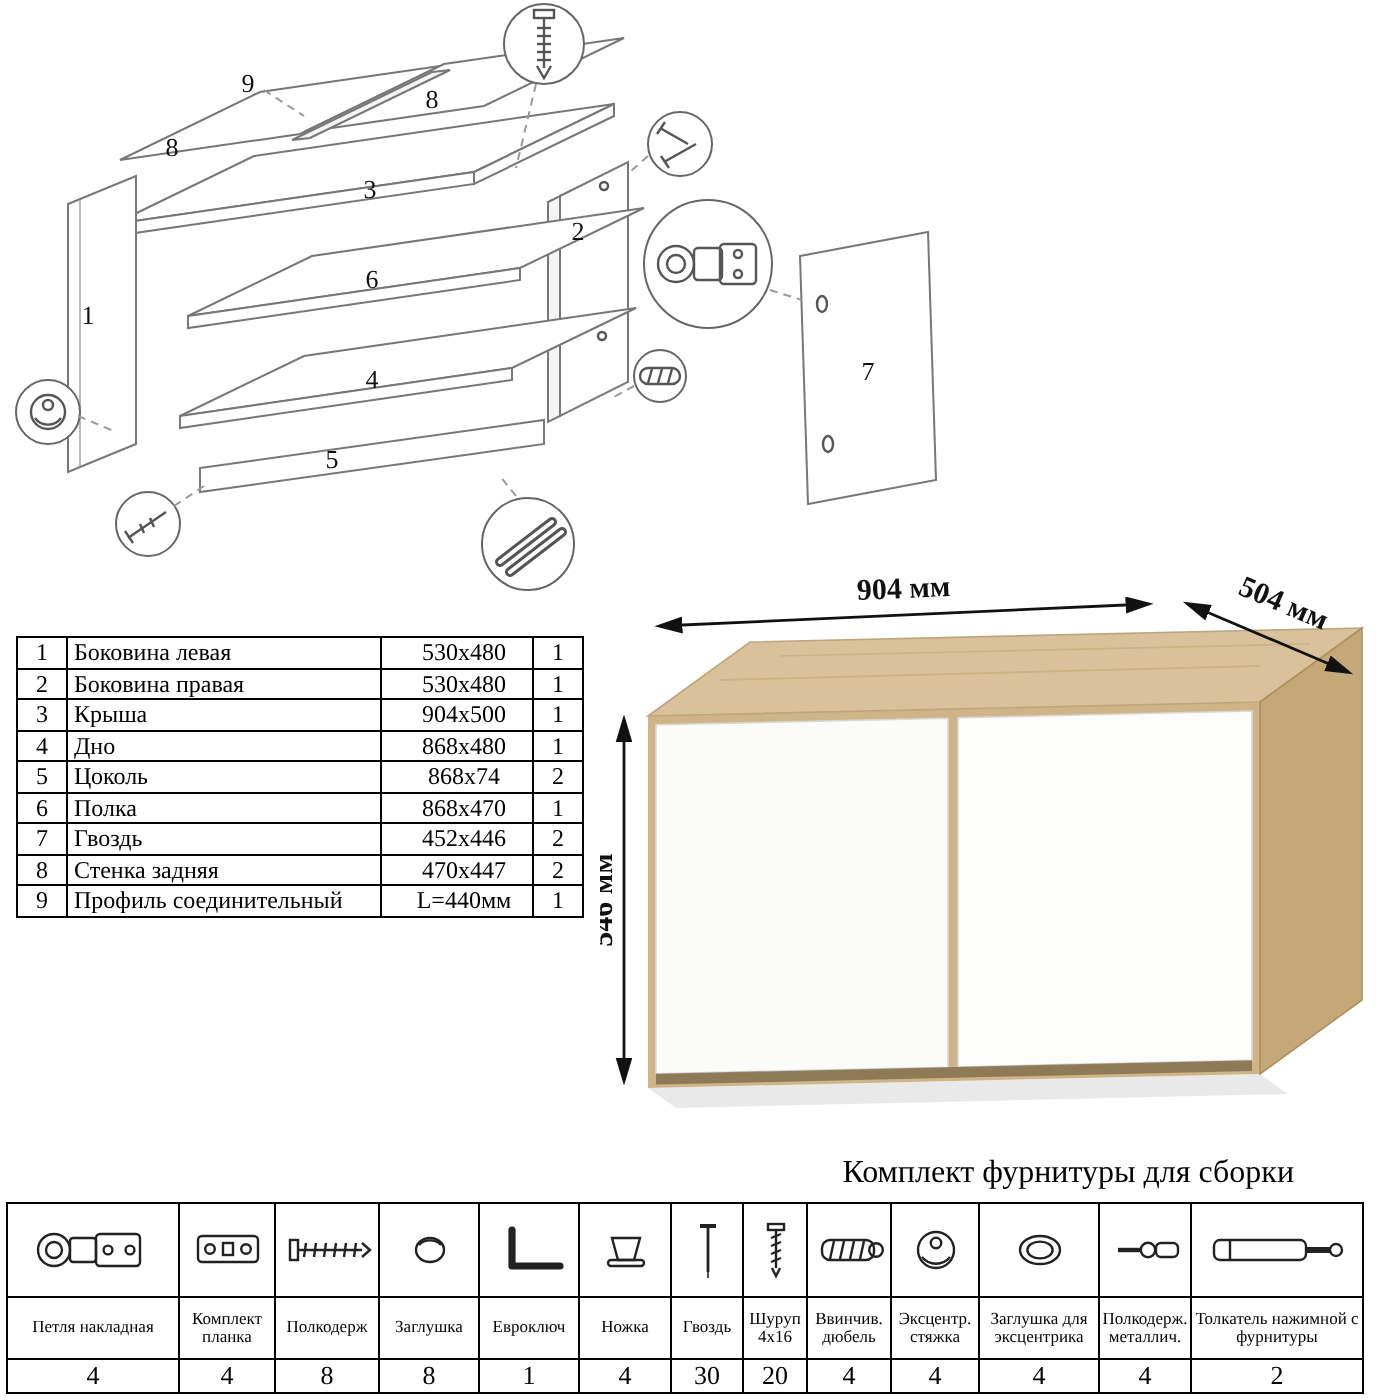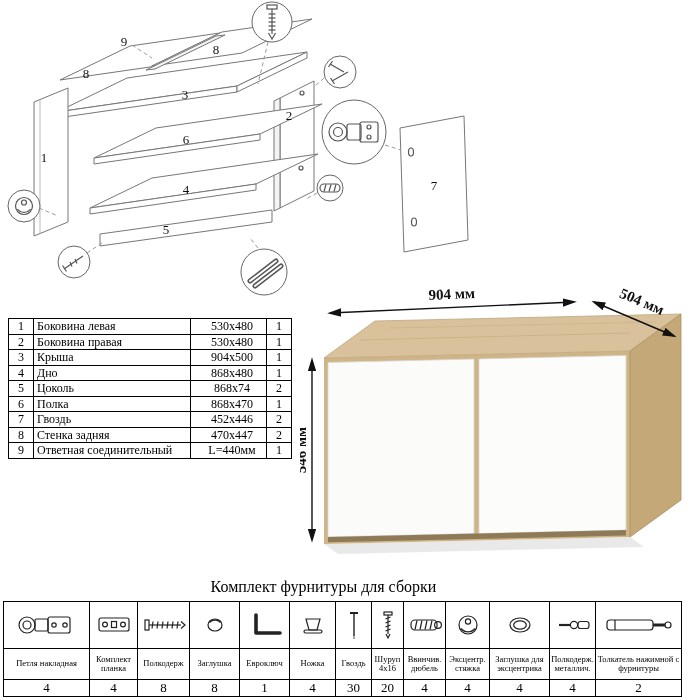--- a/index.html
+++ b/index.html
@@ -22,21 +22,21 @@
   .parts-table .c-num{width:18px;text-align:center;}
   .parts-table .c-name{width:150px;text-align:left;}
   .parts-table .c-size{width:62px;text-align:center;padding-left:10px;}
   .parts-table .c-qty{width:18px;text-align:center;}
 
   
   .cabinet{position:absolute;left:300px;top:288px;}
   .dim-text{font-size:15px;font-weight:600;fill:#111;}
 
   
-  .hw-title{position:absolute;left:0;top:578px;width:647px;text-align:center;
+  .hw-title{position:absolute;left:0;top:578px;width:647px;text-align:right;
             font-size:16px;}
   .hw-table{position:absolute;left:3px;top:601px;border-collapse:collapse;table-layout:fixed;}
   .hw-table td{border:1px solid #000;text-align:center;vertical-align:middle;padding:0;overflow:hidden;}
   .hw-table .icon-row td{height:46px;}
   .hw-table .label-row td{height:28px;font-size:8.5px;line-height:1.1;padding:1px;vertical-align:middle;}
   .hw-table .qty-row td{height:16px;font-size:13px;}
   .hw-icon{display:block;margin:0 auto;}
 </style>
 </head>
 <body>
@@ -201,21 +201,21 @@
         <td class="c-qty">2</td>
       </tr>
       <tr>
         <td class="c-num">8</td>
         <td class="c-name">Стенка задняя</td>
         <td class="c-size">470x447</td>
         <td class="c-qty">2</td>
       </tr>
       <tr>
         <td class="c-num">9</td>
-        <td class="c-name">Ответная соединительный</td>
+        <td class="c-name">Профиль соединительный</td>
         <td class="c-size">L=440мм</td>
         <td class="c-qty">1</td>
       </tr>
     </tbody>
   </table>
 
   <svg class="cabinet" width="392" height="286" viewBox="0 0 392 286">
     <defs>
       <marker id="arr-s" markerWidth="10" markerHeight="10" refX="2" refY="3" orient="auto">
         <path d="M10,0 L0,3 L10,6 Z" fill="#111"></path>

